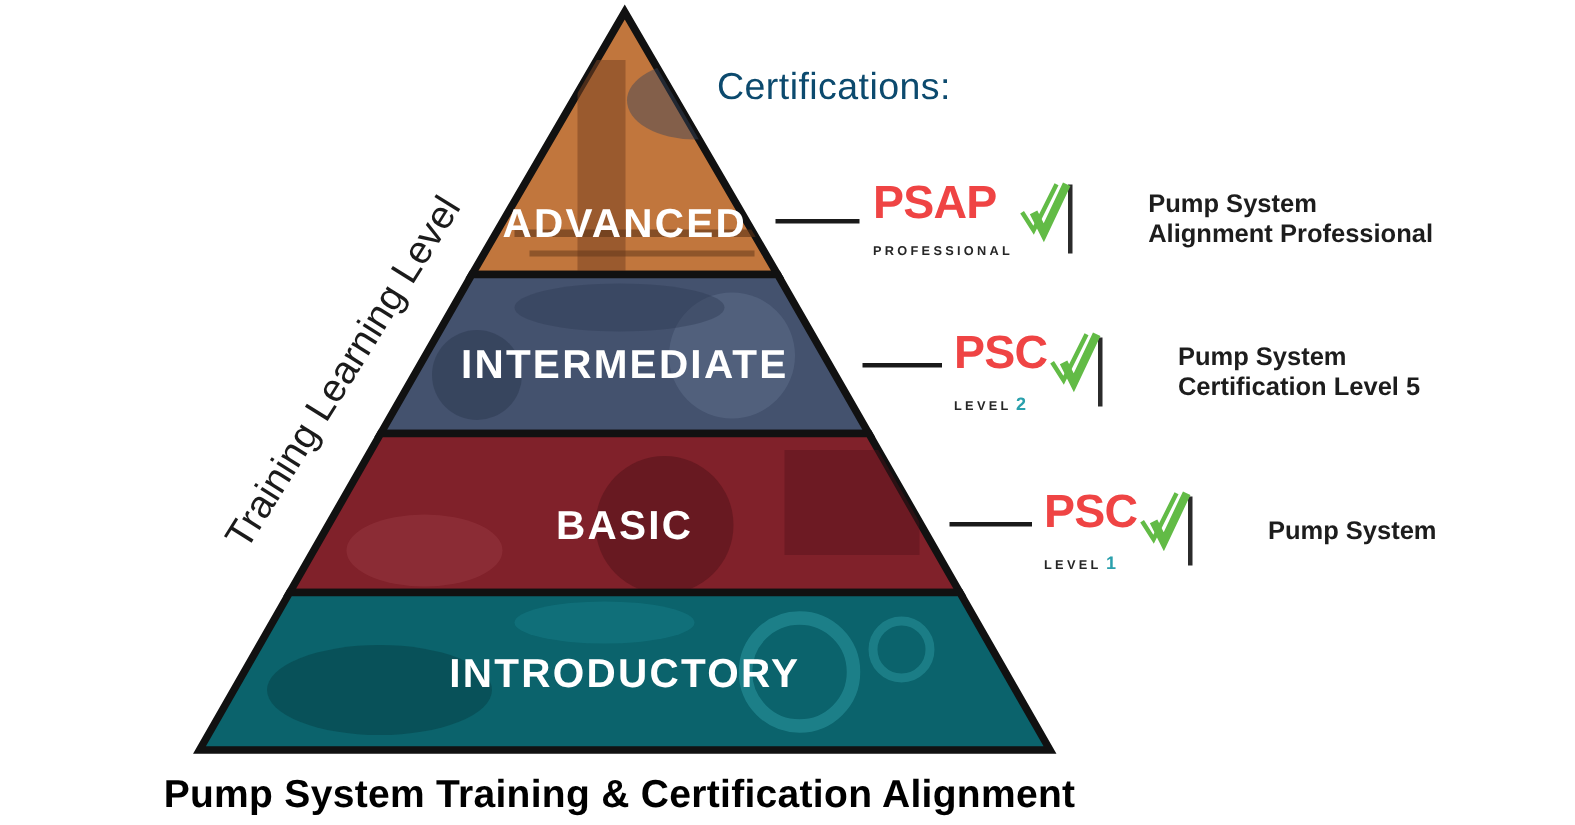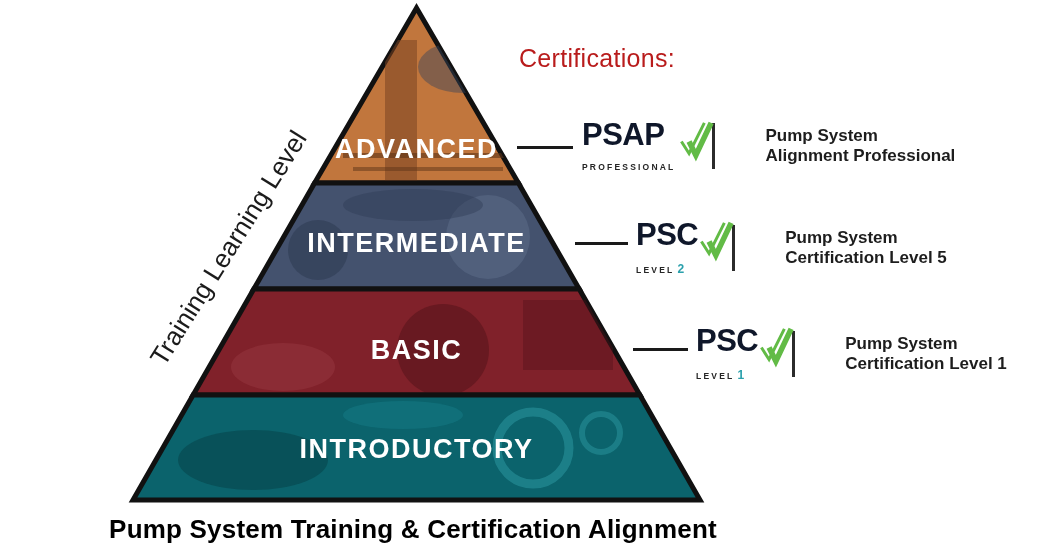--- a/index.html
+++ b/index.html
@@ -21,33 +21,33 @@
   
   #axis-label{
     position:absolute;left:55px;top:232px;width:350px;height:34px;
     text-align:center;font-size:26px;font-weight:500;color:#1b1b1b;
     transform:rotate(-58deg);
     white-space:nowrap;
   }
   
   #cert-header{
     position:absolute;left:478px;top:44px;
-    font-size:25px;font-weight:500;color:#b91c1c;letter-spacing:0.3px;margin-left:41px;
+    font-size:25px;font-weight:500;color:#0c4a6e;letter-spacing:0.3px;
   }
   .connector{position:absolute;height:3px;background:#1a1a1a;}
   #connector-1{left:517px;top:146px;width:56px;}
   #connector-2{left:575px;top:242px;width:53px;}
   #connector-3{left:633px;top:348px;width:55px;}
   
   .cert{position:absolute;display:flex;align-items:center;}
   #cert-1{left:582px;top:120px;}
   #cert-2{left:636px;top:220px;}
   #cert-3{left:696px;top:326px;}
   .logo{position:relative;padding-right:32px;display:flex;flex-direction:column;align-items:flex-start;}
-  .abbr{font-size:31px;font-weight:800;line-height:30px;color:#0f172a;letter-spacing:-0.5px;}
+  .abbr{font-size:31px;font-weight:800;line-height:30px;color:#ef4444;letter-spacing:-0.5px;}
   .tagline{display:flex;align-items:baseline;gap:3px;margin-top:12px;}
   .tagline .word{font-size:8.5px;font-weight:700;letter-spacing:2.2px;color:#262626;}
   .tagline .digit{font-size:12px;font-weight:800;color:#2aa0ac;}
   .check{position:absolute;right:-2px;top:-6px;width:34px;height:50px;overflow:visible;}
   .divider{width:3px;height:46px;background:#2b2b2b;margin:0 9px 0 2px;flex:none;}
   .desc{font-size:17px;font-weight:700;line-height:20px;color:#1d1d1d;white-space:nowrap;margin-left:41px;}
   
   #footer-title{
     position:absolute;left:0;top:514px;width:826px;text-align:center;
     font-size:26px;font-weight:700;color:#000000;letter-spacing:0.2px;
@@ -165,19 +165,18 @@
         <span class="digit">1</span>
       </span>
       <svg class="check" viewBox="0 0 40 50">
         <polyline points="4,28 13,42 31,6" fill="none" stroke-width="3.5" stroke="#62bb46"></polyline>
         <polyline points="13,28 21,44 39,6" fill="none" stroke-width="6.5" stroke="#62bb46"></polyline>
       </svg>
     </div>
     <div class="divider"></div>
     <div class="desc">
       <div>Pump System</div>
-      <div>Certification Level 1</div>
     </div>
   </div>
 
   <div id="footer-title">Pump System Training &amp; Certification Alignment</div>
 
 </div>
 
 </body></html>

